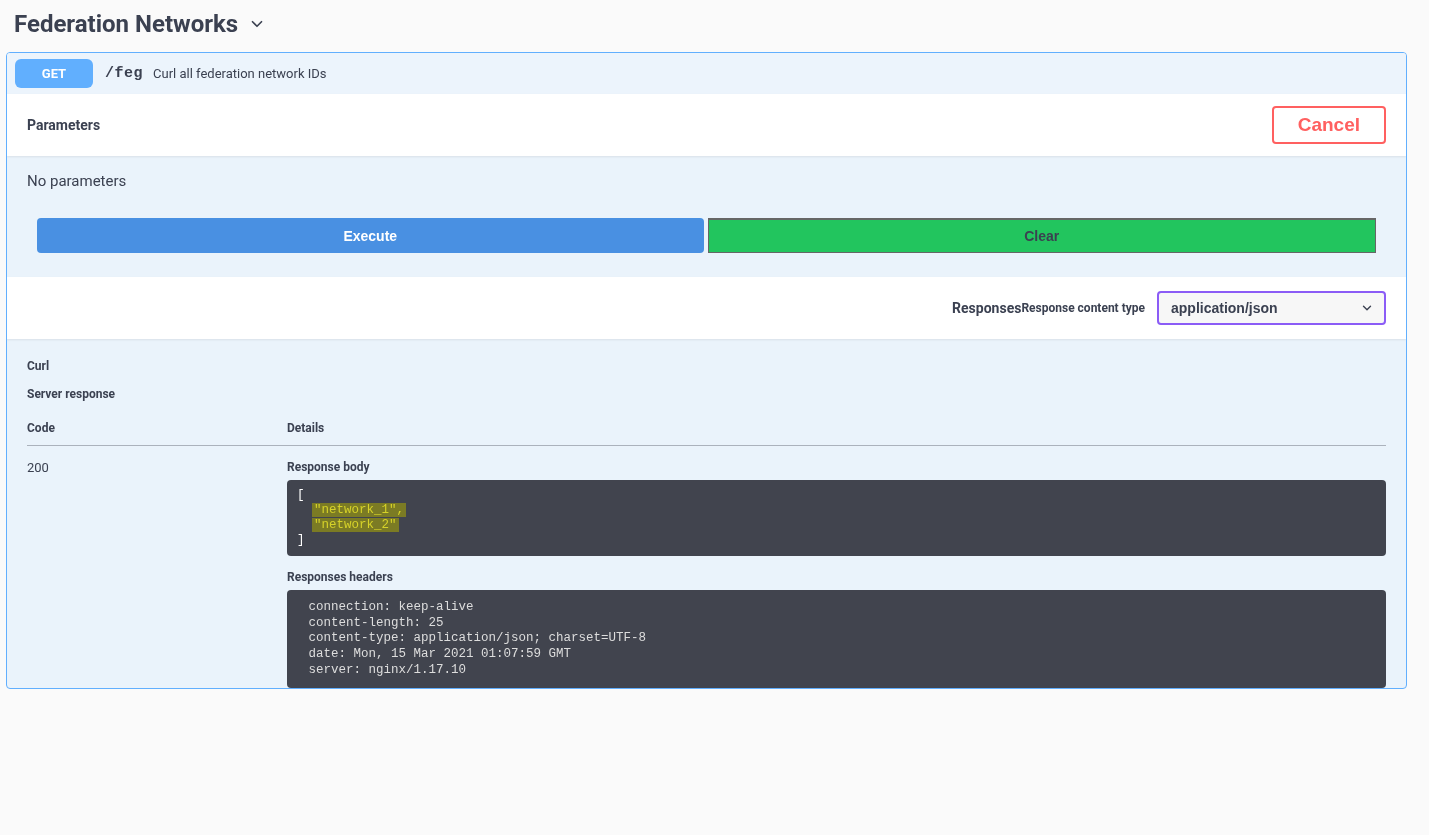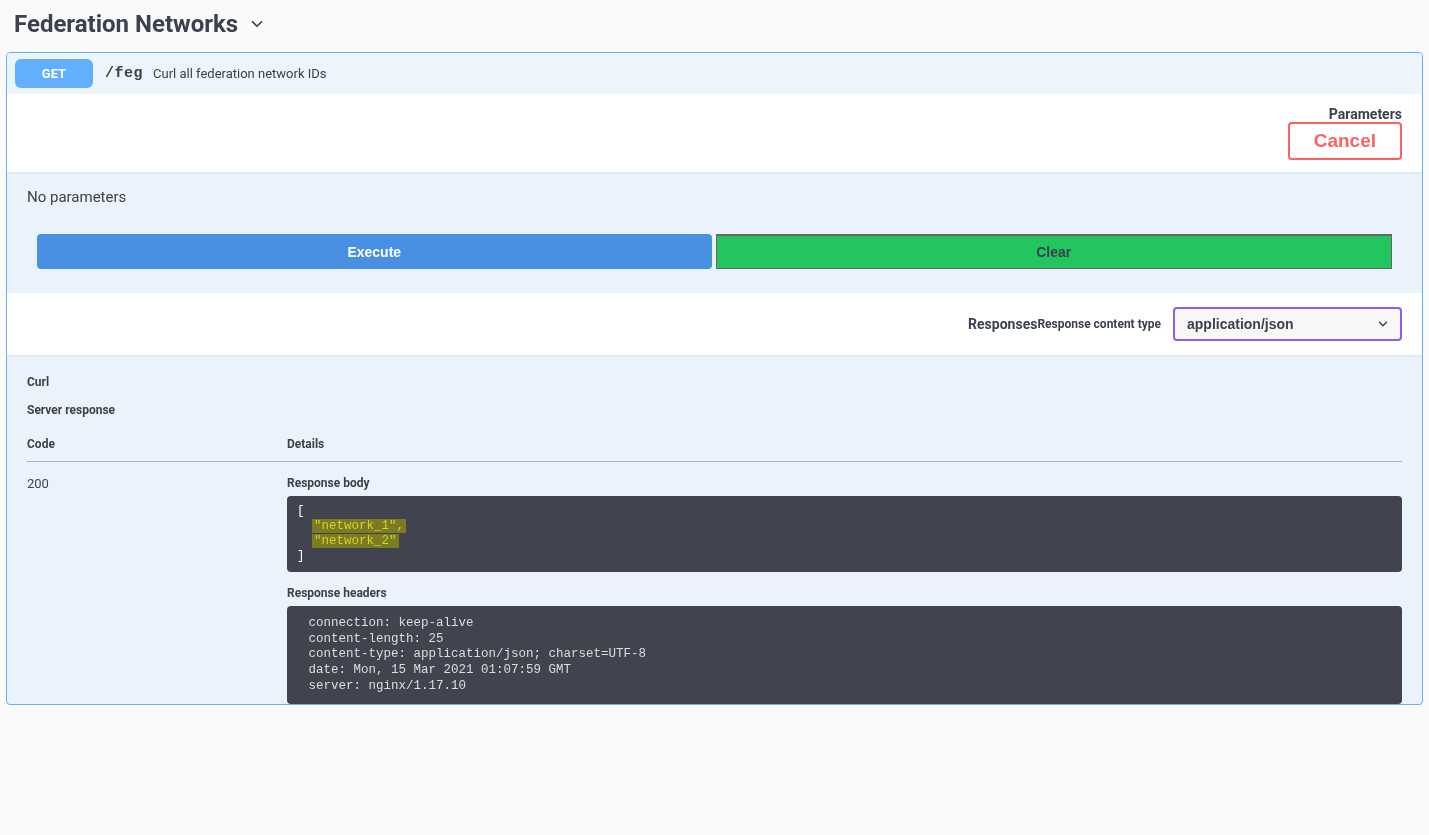--- a/index.html
+++ b/index.html
@@ -2,21 +2,21 @@
 <html><head>
 <meta charset="utf-8">
 <style>
   * { box-sizing: border-box; margin: 0; padding: 0; }
   body {
     font-family: -apple-system, BlinkMacSystemFont, "Segoe UI", Roboto, "Helvetica Neue", Arial, sans-serif;
     background: #fafafa;
     color: #3b4151;
     font-size: 14px;
   }
-  .page-wrap { padding: 0 6px 10px 6px; }
+  .page-wrap { padding: 0 22px 10px 6px; }
   .section-header {
     display: flex;
     align-items: center;
     padding: 10px 8px 14px 8px;
     cursor: pointer;
   }
   .section-title {
     font-size: 24px;
     font-weight: 700;
     color: #3b4151;
@@ -57,26 +57,25 @@
     margin-right: 10px;
     letter-spacing: 0.5px;
   }
   .summary-desc {
     font-size: 13px;
     color: #3b4151;
   }
   .opblock-body { }
   .bar {
     display: flex;
-    align-items: flex-end;
+    align-items: center;
     justify-content: space-between;
     background: #fff;
     padding: 12px 20px;
     box-shadow: 0 1px 2px rgba(0,0,0,.08);
-    flex-direction: column;
   }
   .bar-title {
     font-size: 14px;
     font-weight: 700;
     color: #3b4151;
   }
   .cancel-btn {
     border: 2px solid #ff6060;
     color: #ff6060;
     background: transparent;
@@ -290,21 +289,21 @@
           </thead>
           <tbody>
             <tr>
               <td>200</td>
               <td>
                 <div class="sub-h">Response body</div>
                 <div class="respbody-box" id="respbody">[
   <span class="hlbg">"network_1",</span>
   <span class="hlbg">"network_2"</span>
 ]</div>
-                <div class="sub-h">Response headers</div>
+                <div class="sub-h">Responses headers</div>
                 <div class="headers-box"> connection: keep-alive 
  content-length: 25 
  content-type: application/json; charset=UTF-8 
  date: Mon, 15 Mar 2021 01:07:59 GMT 
  server: nginx/1.17.10 </div>
               </td>
             </tr>
           </tbody>
         </table>
       </div>

